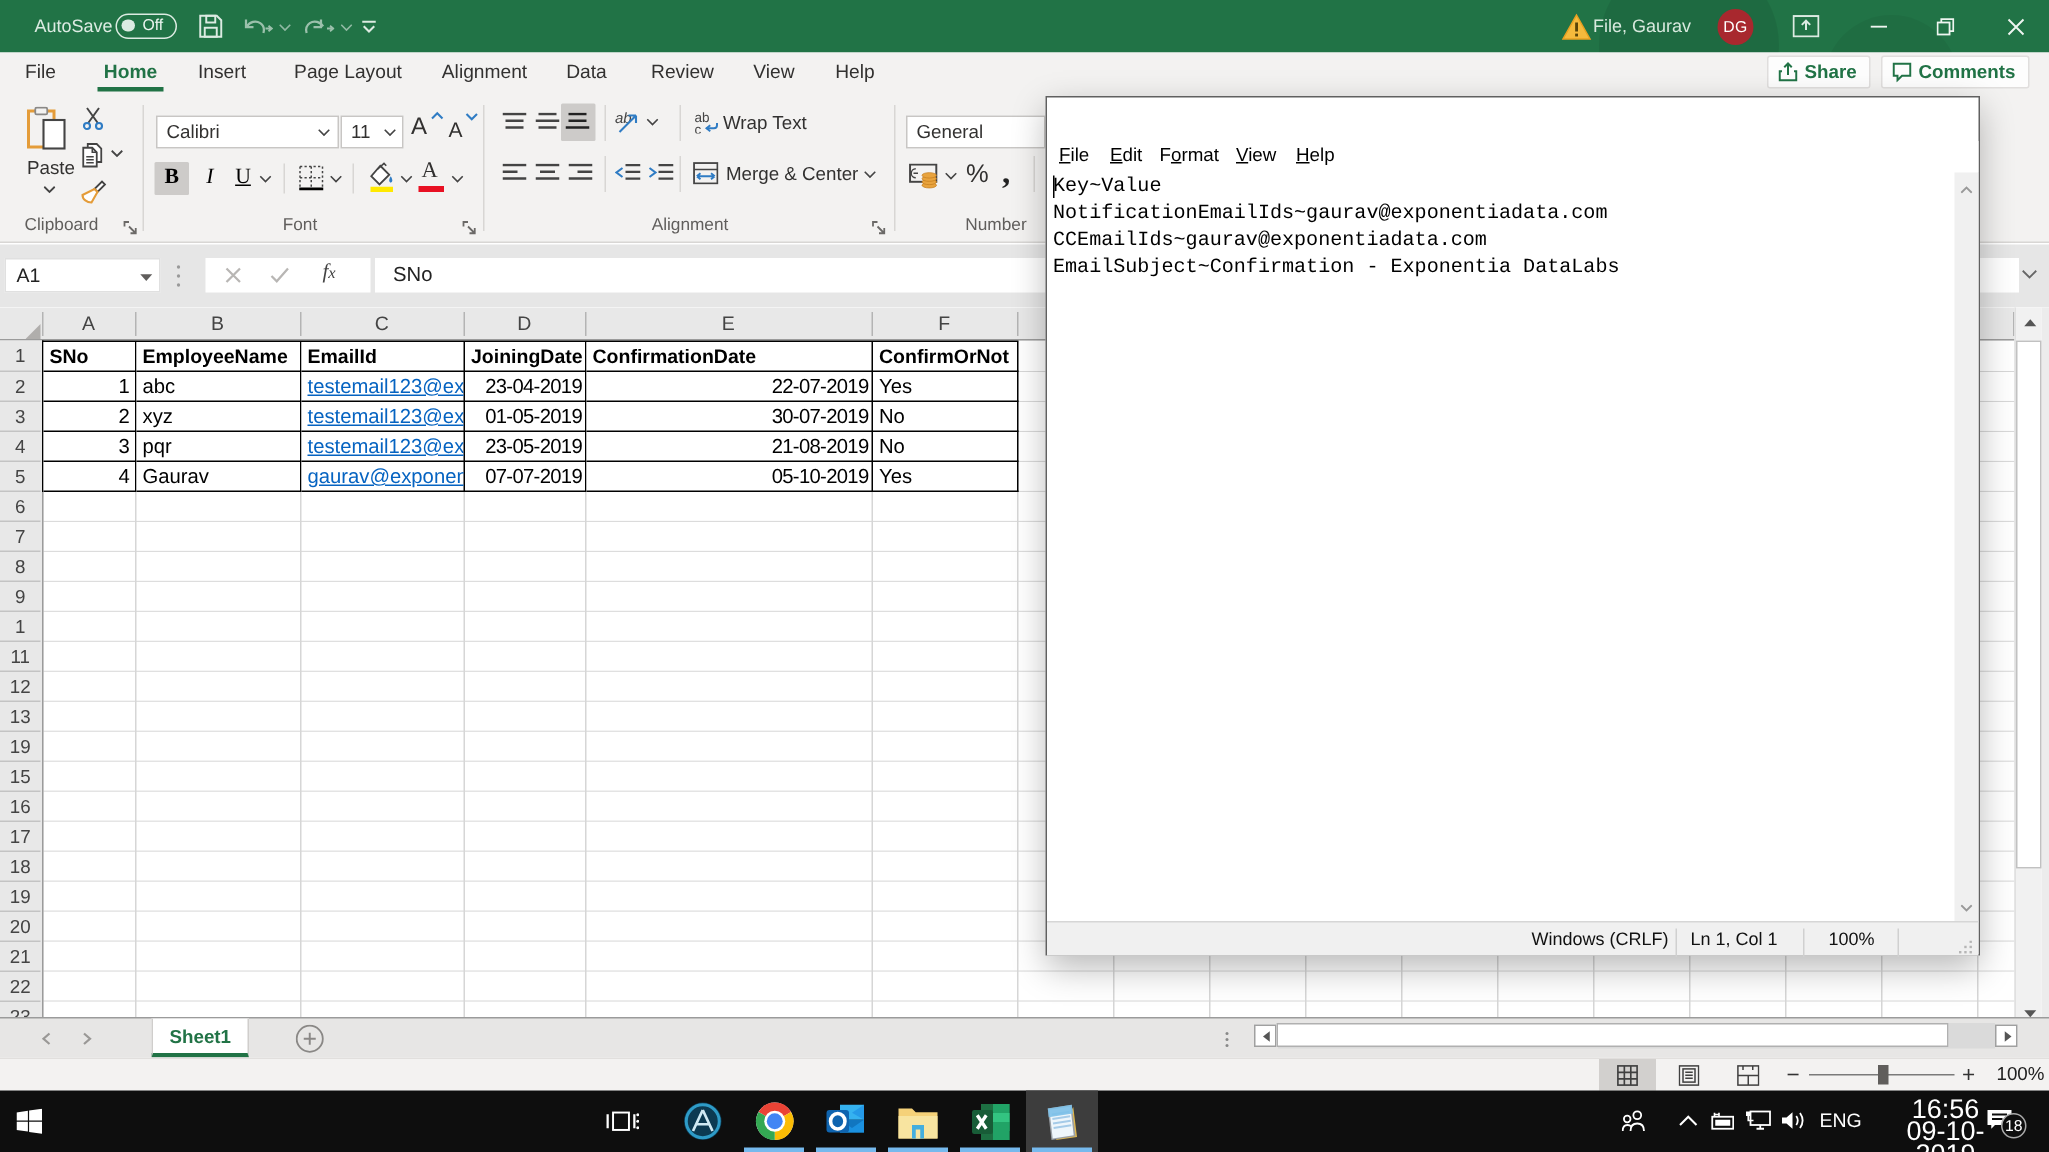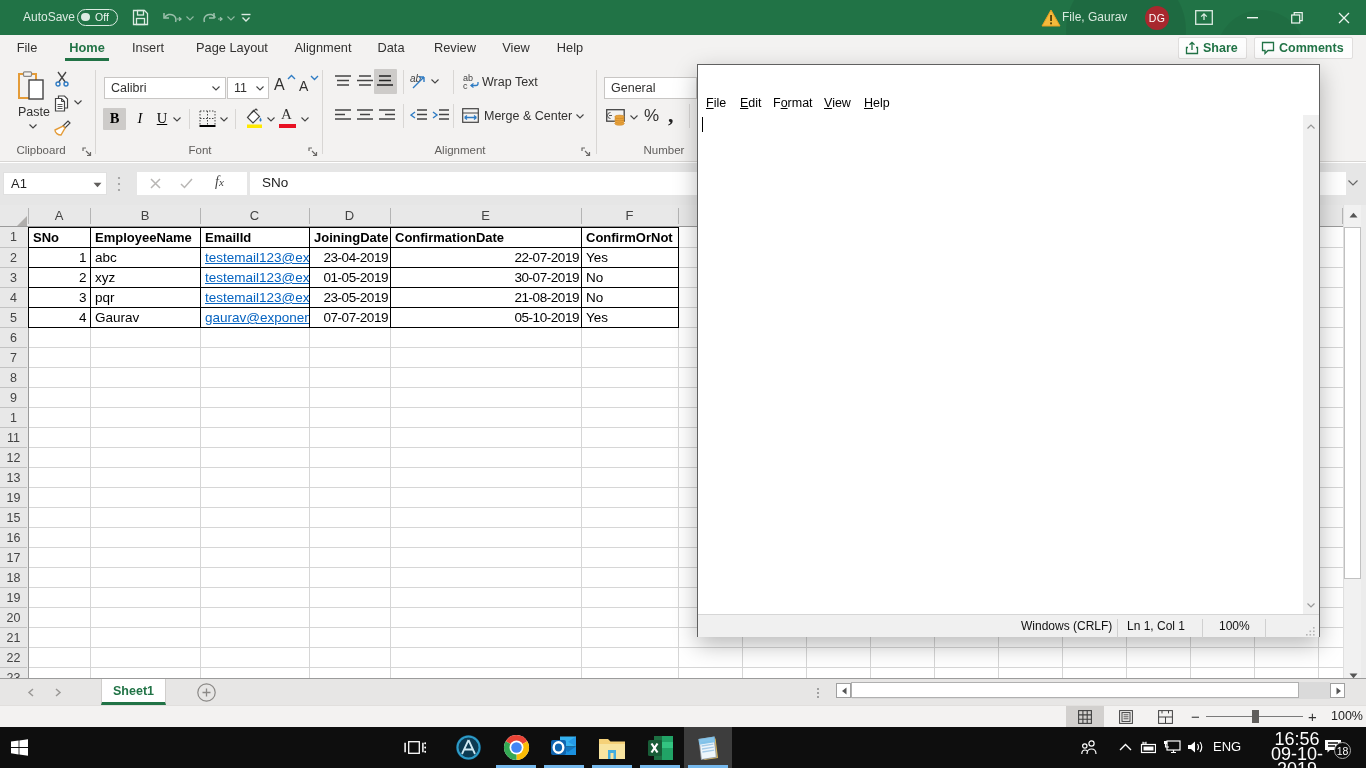--- a/index.html
+++ b/index.html
@@ -685,20 +685,24 @@
 
 <div id="notepad">
   <div id="npmenu">
     <span style="left:8px"><u>F</u>ile</span>
     <span style="left:42px"><u>E</u>dit</span>
     <span style="left:75px">F<u>o</u>rmat</span>
     <span style="left:126px"><u>V</u>iew</span>
     <span style="left:166px"><u>H</u>elp</span>
   </div>
   <div id="npbody">
+    <div id="nptext">Key~Value
+NotificationEmailIds~gaurav@exponentiadata.com
+CCEmailIds~gaurav@exponentiadata.com
+EmailSubject~Confirmation - Exponentia DataLabs</div>
     <div class="abs" style="left:4px;top:2px;width:1px;height:15px;background:#000"></div>
   </div>
   <div id="npscroll">
     <svg class="abs" style="left:4px;top:9px" width="8" height="5" viewBox="0 0 8 5">
         <path d="M0.5 4.5 L4 1 L7.5 4.5" fill="none" stroke="#999" stroke-width="1.2"></path>
       </svg>
     <svg class="abs" style="left:4px;top:488px" width="8" height="5" viewBox="0 0 8 5">
         <path d="M0.5 0.5 L4 4 L7.5 0.5" fill="none" stroke="#999" stroke-width="1.2"></path>
       </svg>
   </div>

